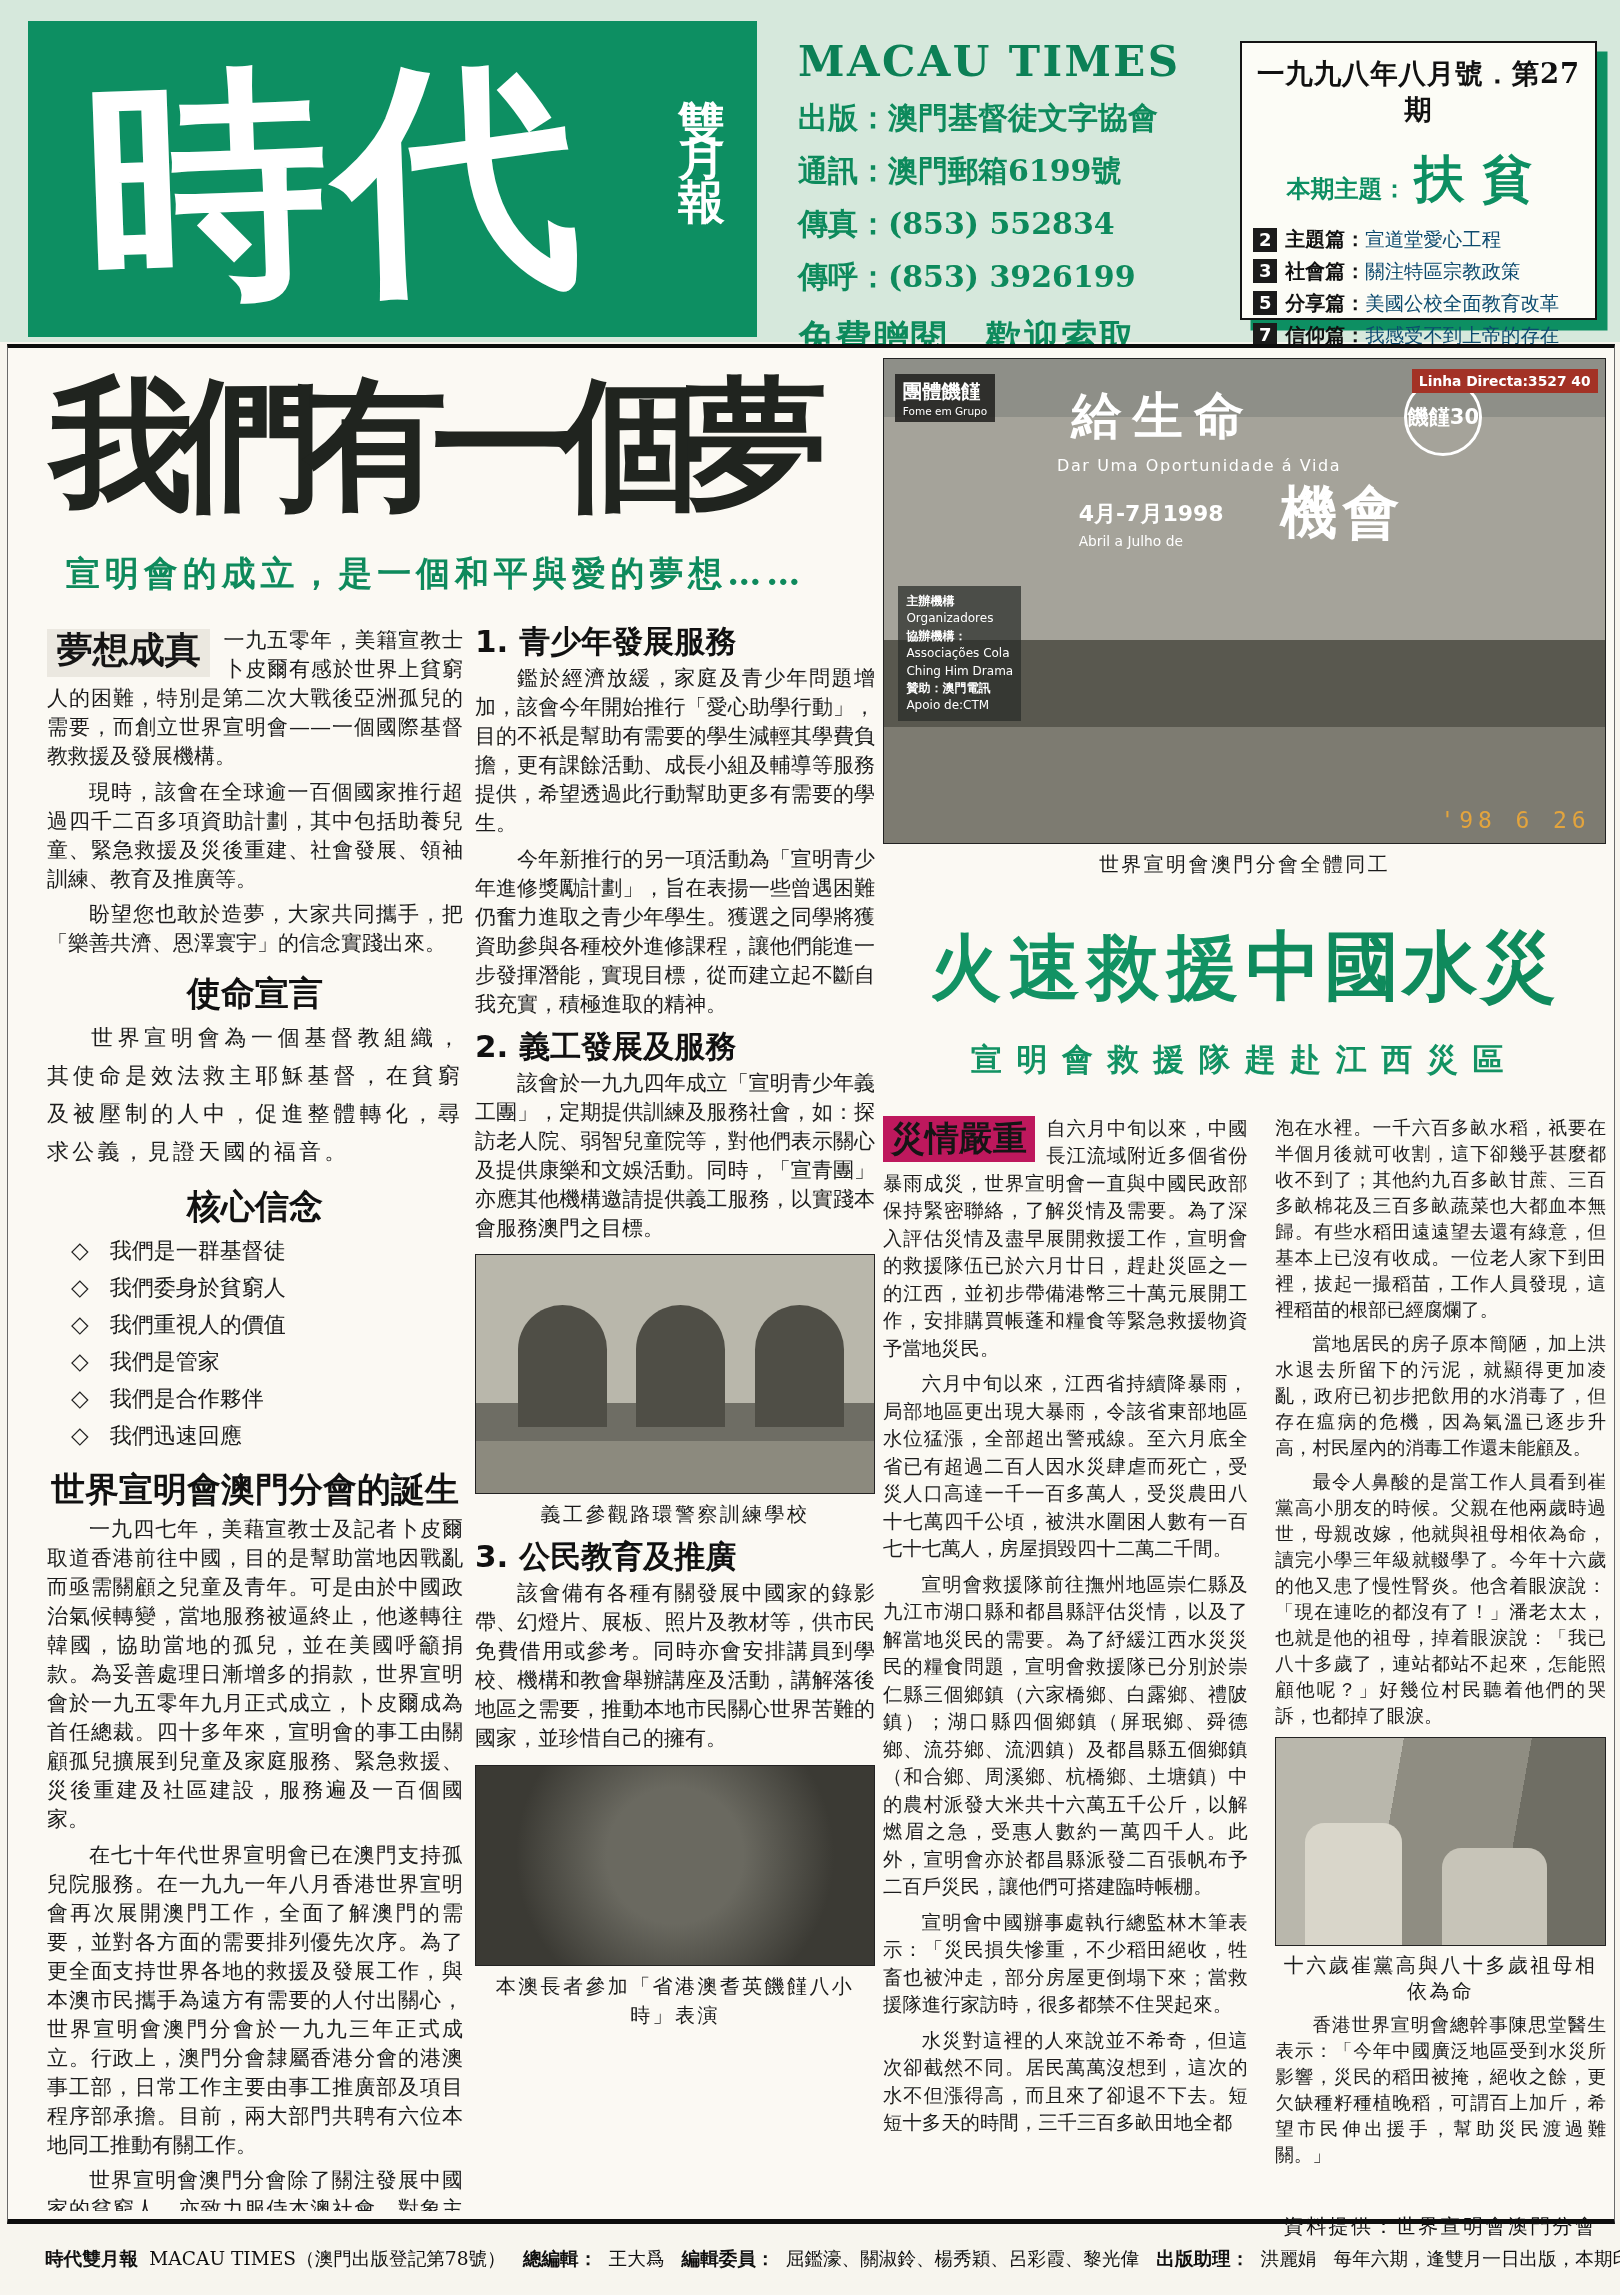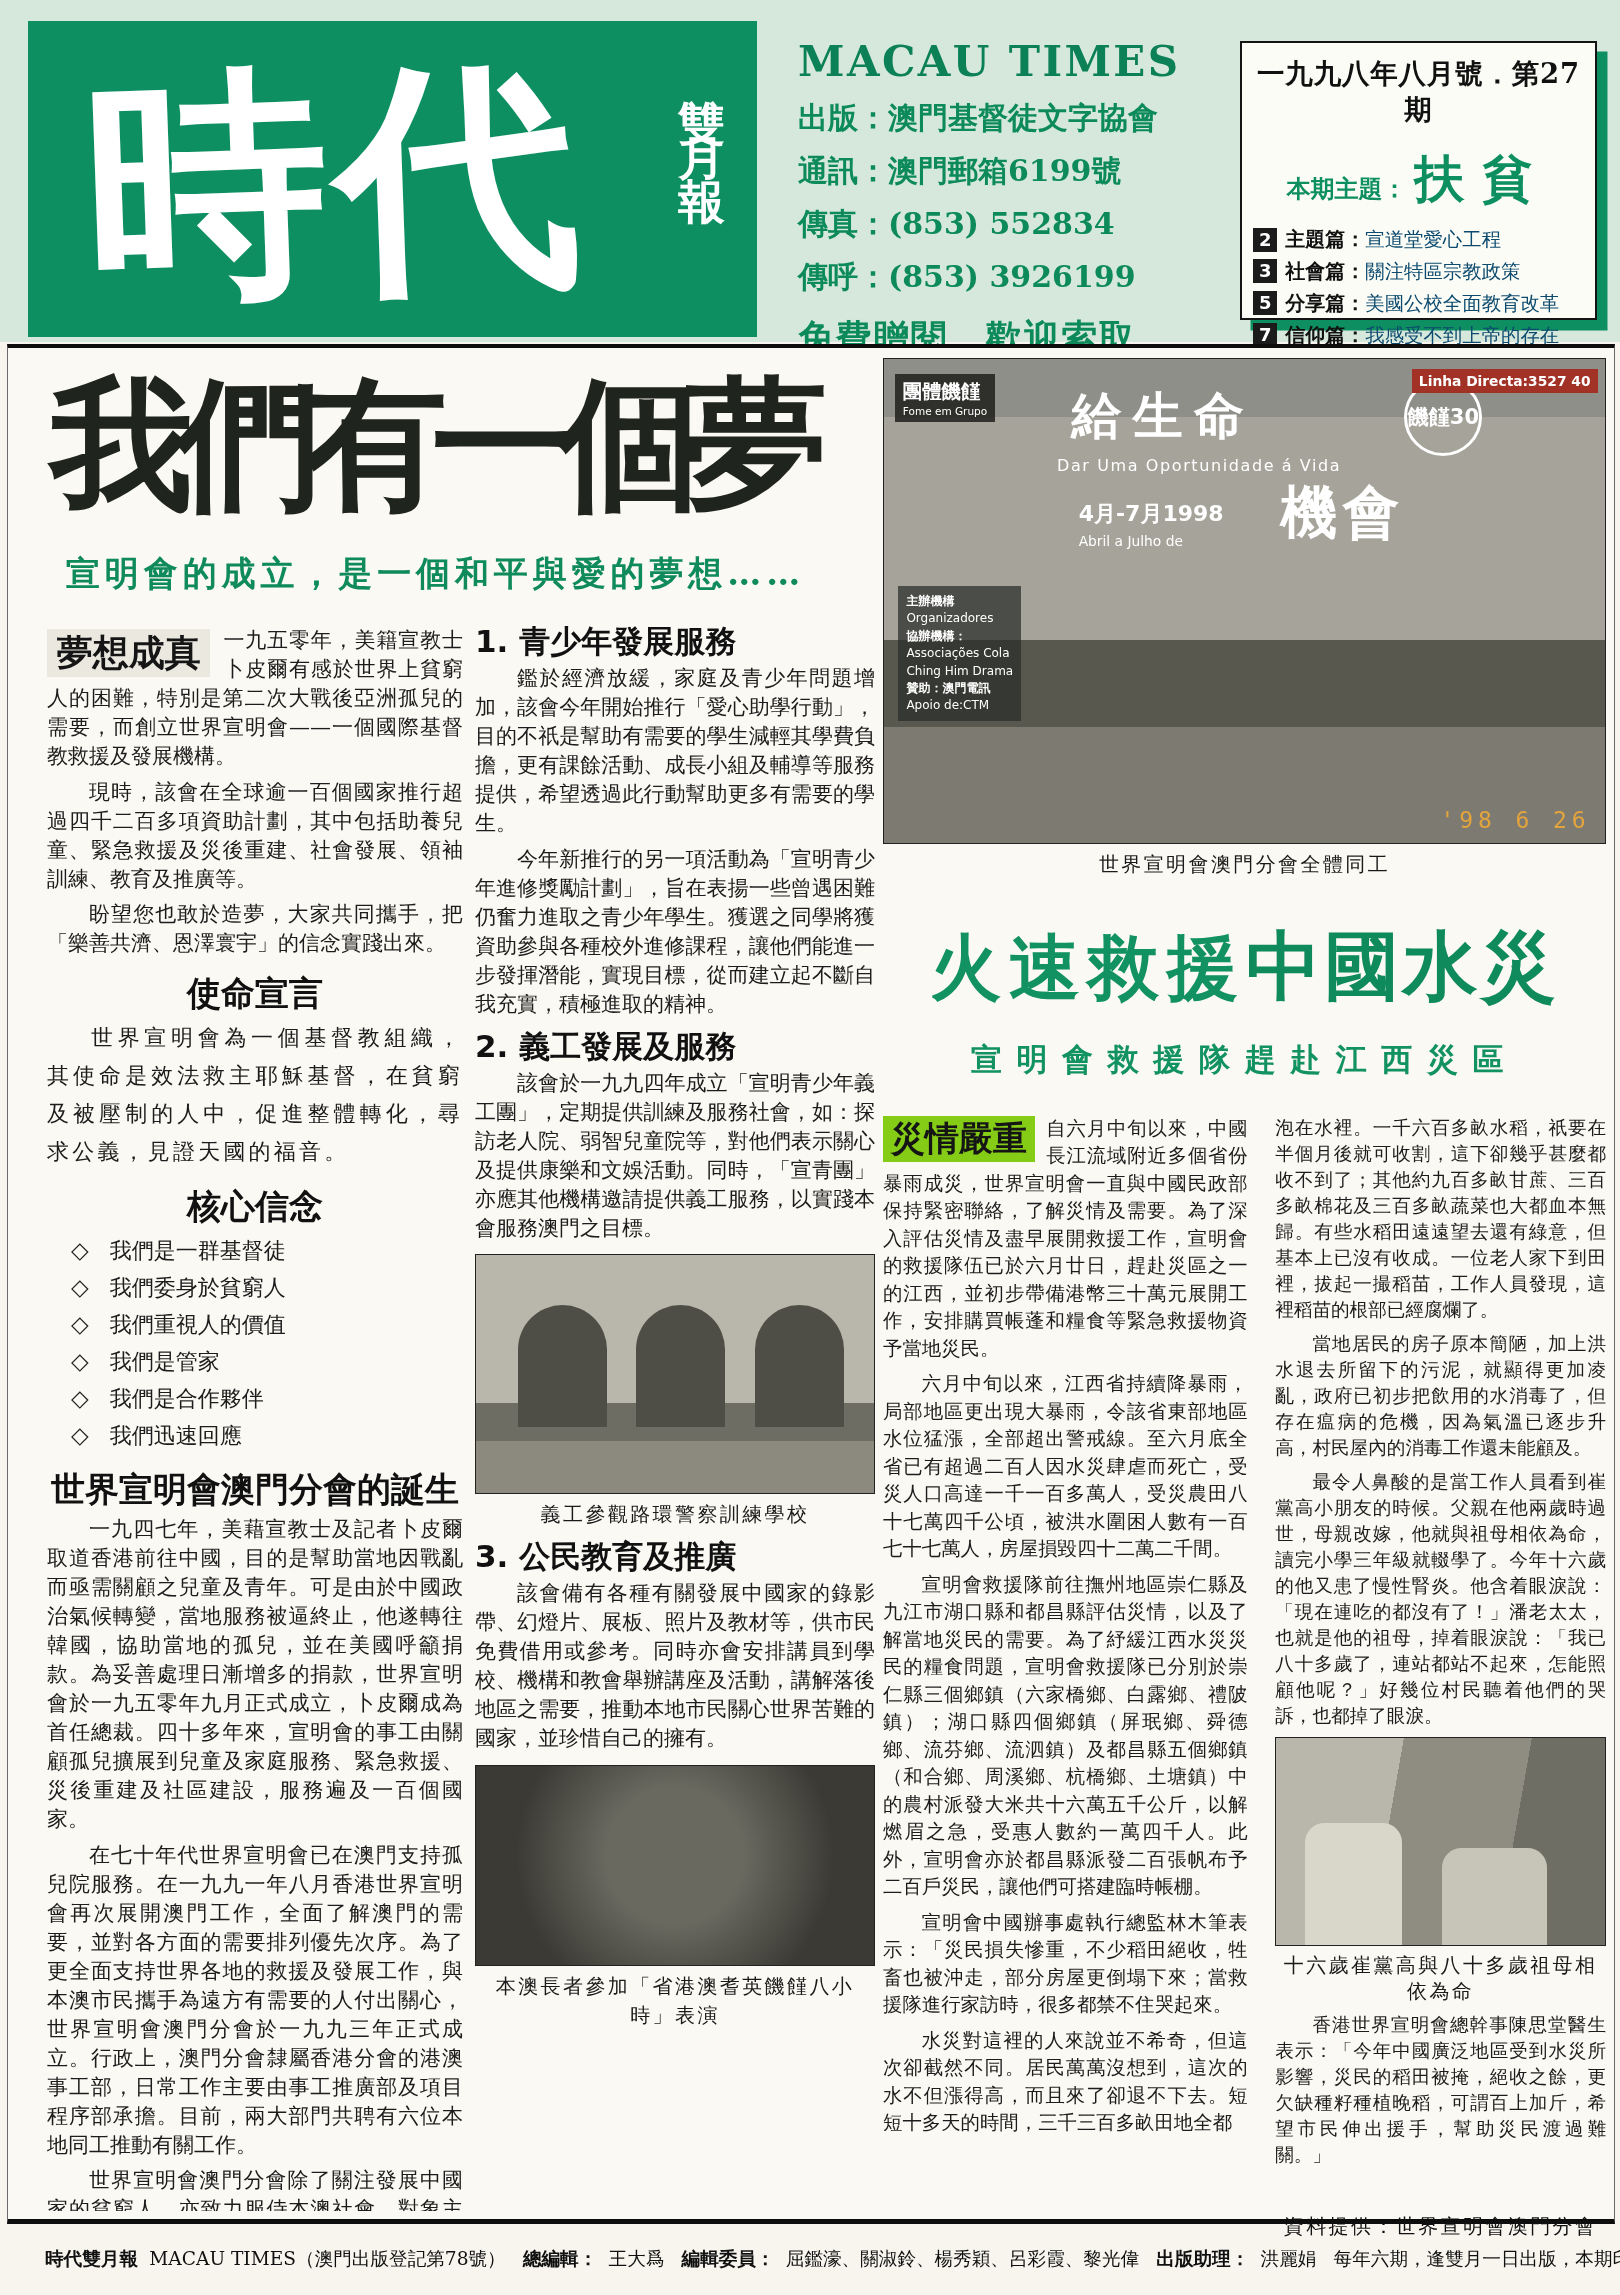--- a/index.html
+++ b/index.html
@@ -51,21 +51,21 @@
               font-size:34px; font-weight:700; color:#0e8a5c; letter-spacing:4.9px; }
 
   
   .col { position:absolute; overflow:hidden; }
   .col1 { left:47px; top:626px; width:416px; height:1585px; font-size:21px; line-height:29px; }
   .col2 { left:475px; top:614px; width:400px; height:1598px; font-size:21px; line-height:29px; }
   .col  p { text-align:justify; margin-bottom:6.5px; }
   .indent { text-indent:2em; }
   .sec-label { float:left; background:#ebe8e0; padding:3.2px 9.7px; margin:3.2px 13px 4.9px 0;
                font-size:36px; line-height:1.15; font-weight:800; color:#151515;
-               font-family:Liberation Sans, sans-serif; }
+               font-family:Liberation Mono, monospace; }
   .h-center { text-align:center; font-size:34px; font-weight:800; margin:21px 0 11.3px 0; color:#111;
               font-family:"DejaVu Sans","Liberation Sans",sans-serif; }
   .mission-p { font-size:22px; line-height:1.72; letter-spacing:3.2px; text-indent:2em; text-align:justify; }
   .belief-list { margin:3.2px 0 0 24px; }
   .belief-item { font-size:22px; line-height:37px; white-space:nowrap; }
   .diamond { display:inline-block; margin-right:21px; font-size:23px; color:#222; }
   .svc-title { font-size:31px; font-weight:800; margin:13px 0 8px 0; color:#111;
                font-family:"DejaVu Sans","Liberation Sans",sans-serif; }
 
   
@@ -109,21 +109,21 @@
                       font-family:"DejaVu Serif","Liberation Serif",serif; }
   .headline2 .heavy { font-size:75px; color:#0f8a5c; letter-spacing:3.2px; font-weight:900;
                       font-family:"DejaVu Sans","Liberation Sans",sans-serif; }
   .subhead2 { margin-top:21px; text-align:center; font-size:31px; font-weight:700; color:#129263;
               letter-spacing:14.6px; }
   .flood-cols { margin-top:34px; display:flex; gap:27.5px; }
   .fcolA { width:365px; height:1128px; overflow:hidden; font-size:19.4px; line-height:27.5px; }
   .fcolB { position:relative; width:331px; height:1128px; overflow:hidden; font-size:18.6px; line-height:26px;
            padding-bottom:45px; }
   .fcolA p, .fcolB p { text-align:justify; margin-bottom:8px; }
-  .sev-label { float:left; background:#84cc16; padding:3.2px 8px; margin:1.6px 11.3px 3.2px 0;
+  .sev-label { float:left; background:#be185d; padding:3.2px 8px; margin:1.6px 11.3px 3.2px 0;
                font-size:34px; line-height:1.15; font-weight:800; color:#151515;
                font-family:"DejaVu Sans","Liberation Sans",sans-serif; }
   .credit { position:absolute; bottom:3.2px; left:0; right:0; text-align:center; font-size:20px;
             letter-spacing:2.4px; color:#111; }
 
   
   .footer { position:absolute; left:45px; top:2246px; width:1540px; font-size:18.6px; color:#101010;
             white-space:nowrap; }
   .footer .b { font-weight:800; }
   .footer span { margin-right:11.3px; }

